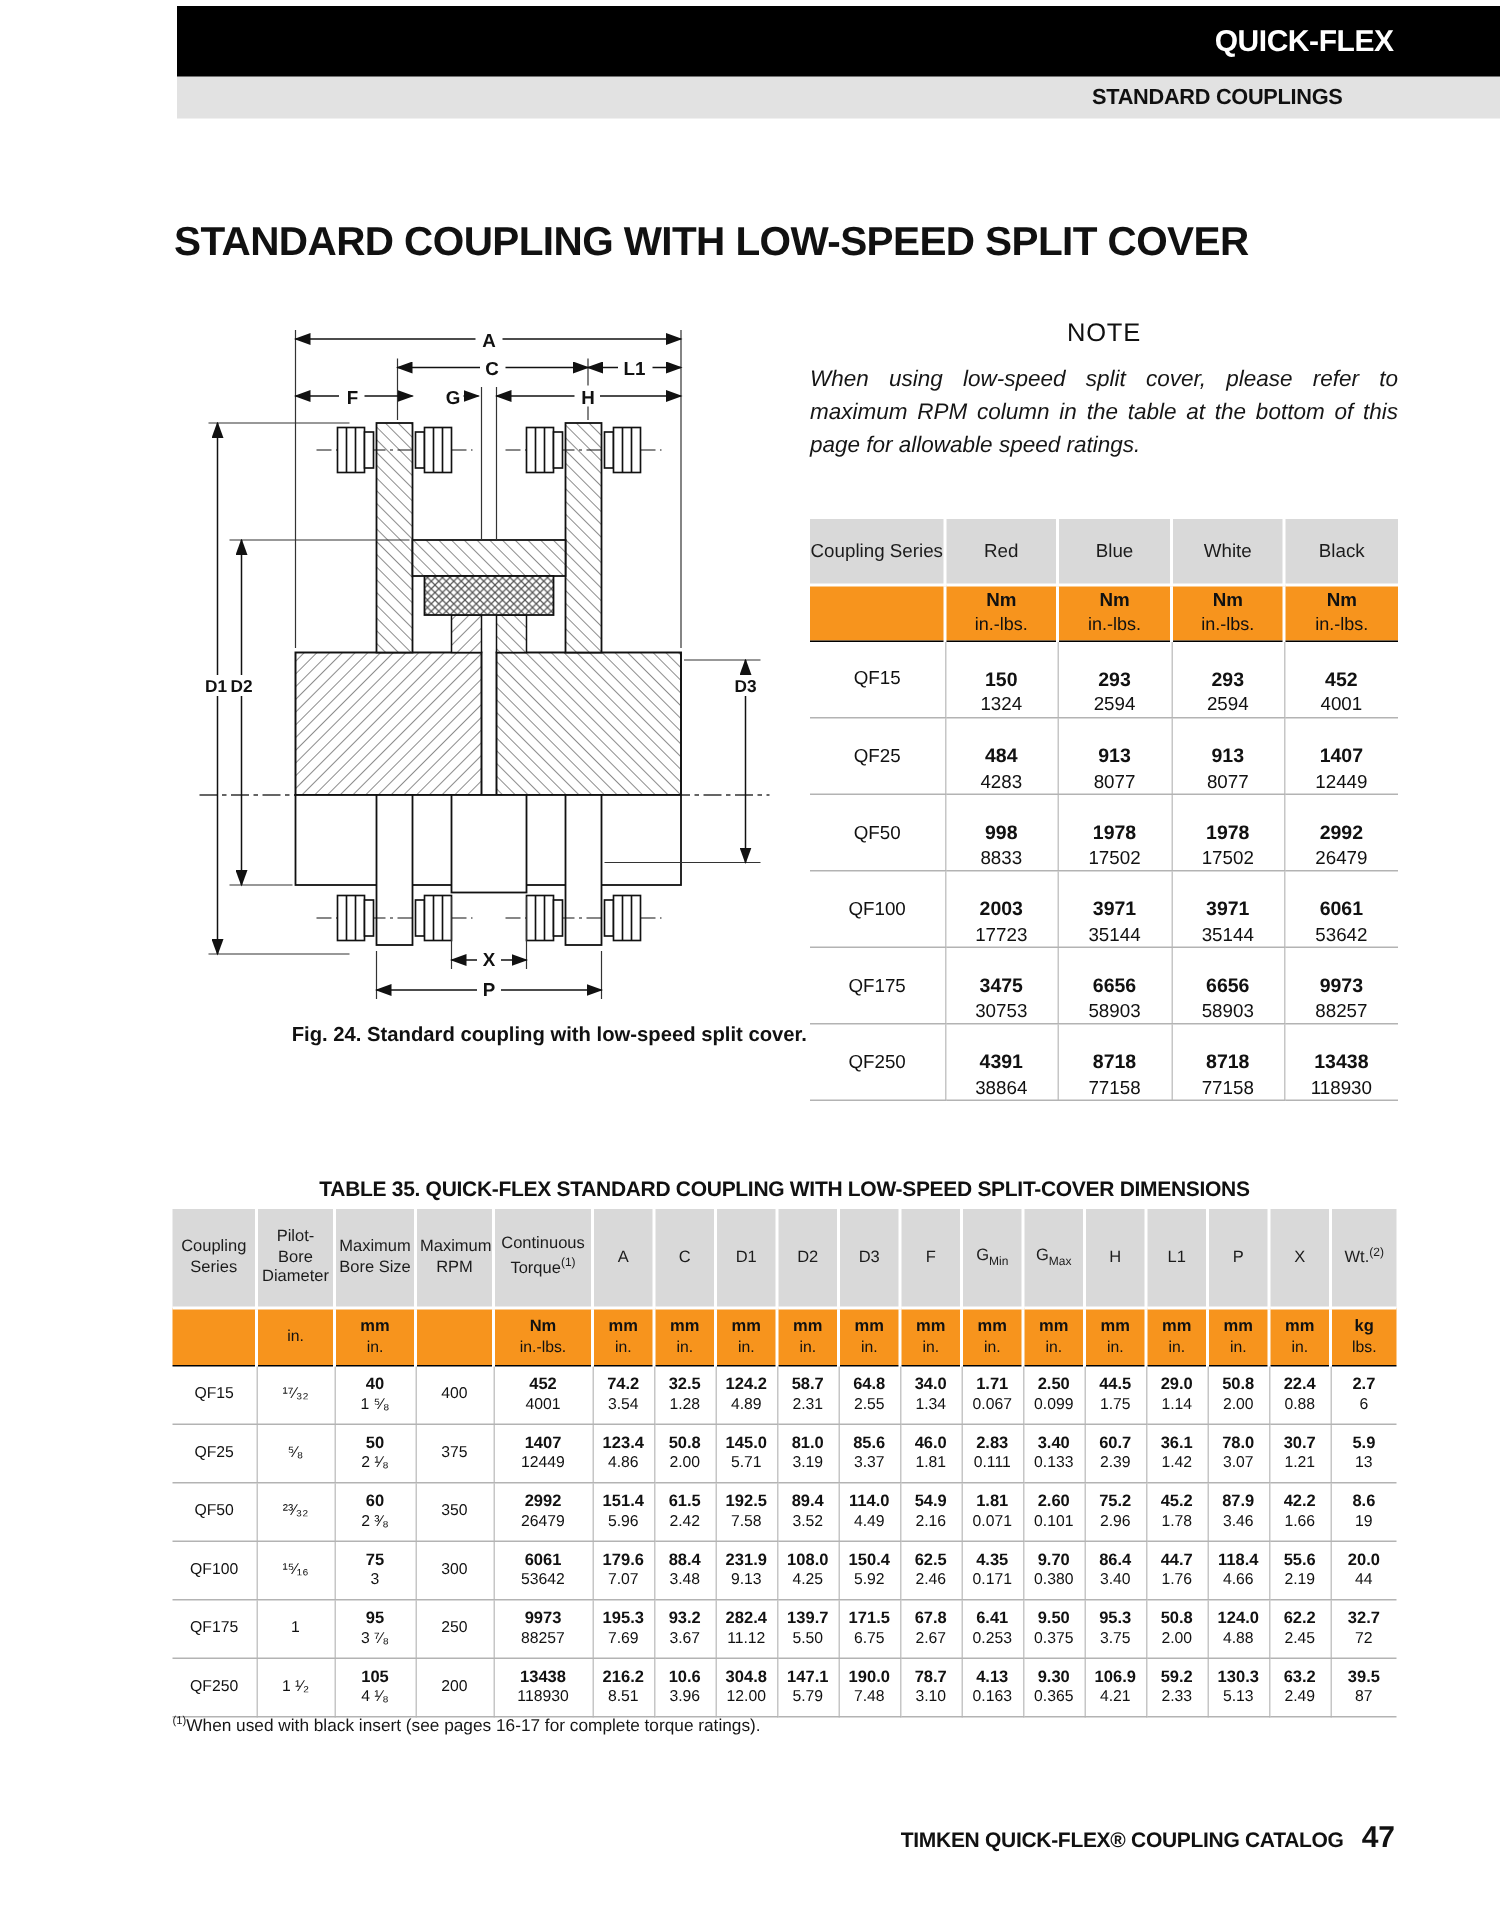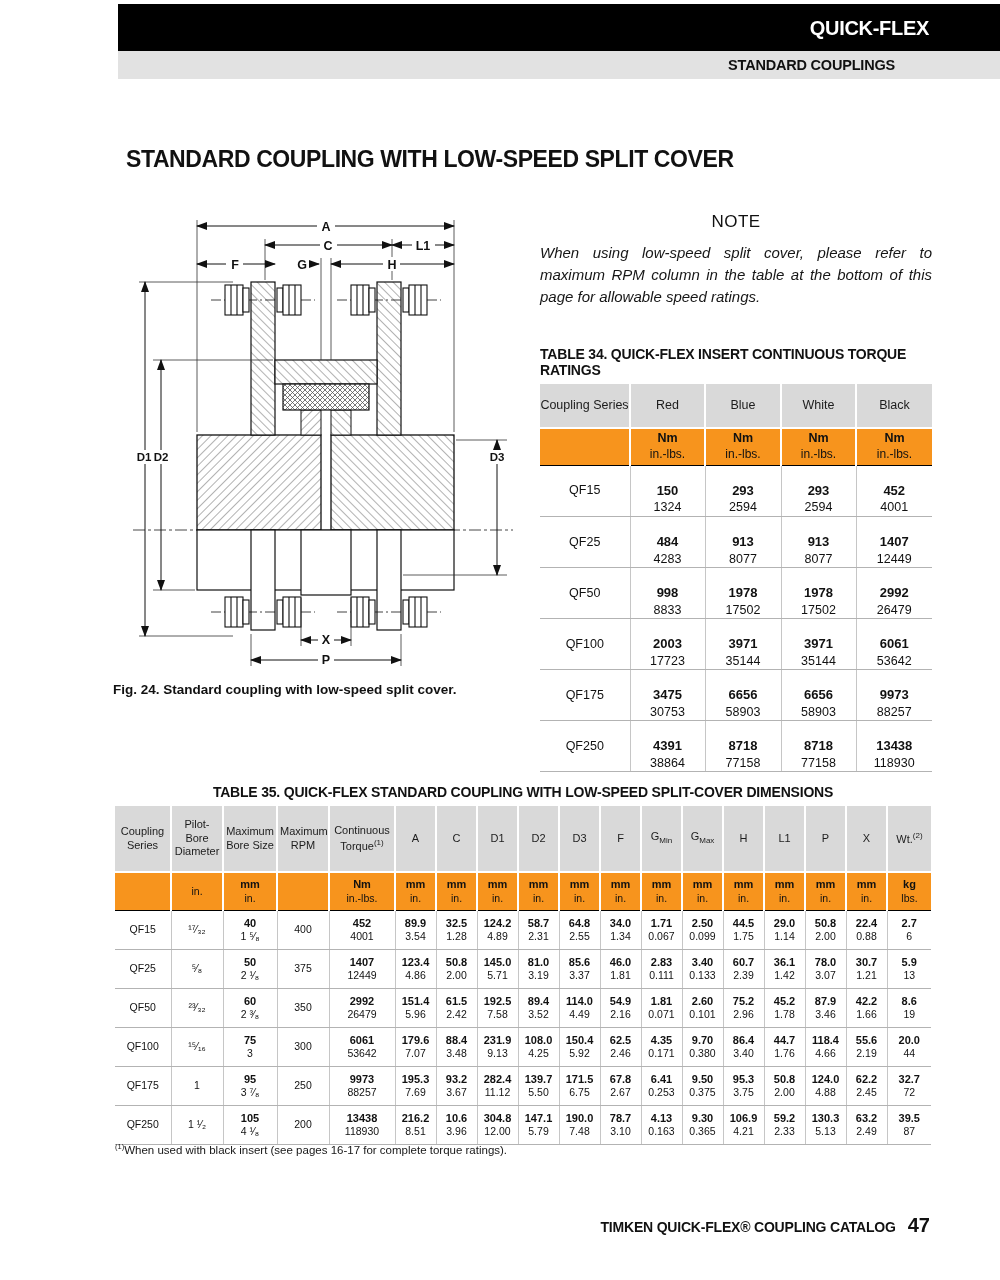--- a/index.html
+++ b/index.html
@@ -12,29 +12,29 @@
   .abs { position:absolute; }
 
   
   .bar-black { left:118px; right:0; top:4px; height:48px; background:#000;
     display:flex; align-items:center; justify-content:flex-end; padding-right:71px; }
   .bar-black span { color:#fff; font-weight:bold; font-size:20px; letter-spacing:-0.3px; }
   .bar-gray { left:118px; right:0; top:51px; height:28px; background:#e2e2e2;
     display:flex; align-items:center; justify-content:flex-end; padding-right:105px; }
   .bar-gray span { color:#101010; font-weight:bold; font-size:14.5px; letter-spacing:-0.2px; }
 
-  .page-title { left:126px; top:146px; font-size:23px; font-weight:bold; letter-spacing:-0.4px;text-align:right; }
+  .page-title { left:116px; top:146px; font-size:27px; font-weight:bold; letter-spacing:-0.4px;text-align:right; }
 
   
   .note-head { left:540px; width:392px; top:212px; text-align:center; font-size:17px; letter-spacing:0.5px; }
   .note-body { left:540px; width:392px; top:242px; font-style:italic; font-size:15px;
     line-height:1.47; text-align:justify; color:#161616; }
 
   
-  .fig-caption { left:113px; width:415px; top:682px; text-align:left; font-weight:bold; font-size:13.5px; }
+  .fig-caption { left:123px; width:415px; top:682px; text-align:right; font-weight:bold; font-size:13.5px; }
 
   
   .tbl-title { font-weight:bold; font-size:14px; letter-spacing:-0.2px; margin-bottom:6px; }
   table { border-collapse:collapse; table-layout:fixed; }
   th,td { text-align:center; vertical-align:middle; }
   th.ghead { background:#d9d9d9; font-weight:normal; color:#1c1c1c;
     border-right:2px solid #fff; border-bottom:2px solid #fff; line-height:1.25; }
   th.ghead:last-child { border-right:none; }
   td.orange { background:#f7941d; border-right:2px solid #fff; border-bottom:1px solid #000000; line-height:1.25; }
   td.orange:last-child { border-right:none; }
@@ -228,21 +228,20 @@
     <text x="211" y="464">P</text>
   </g>
 </svg>
 
 <div class="abs fig-caption">Fig. 24. Standard coupling with low-speed split cover.</div>
 
 <div class="abs note-head">NOTE</div>
 <div class="abs note-body">When using low-speed split cover, please refer to maximum RPM column in the table at the bottom of this page for allowable speed ratings.</div>
 
 <div class="abs t34">
-  <div class="tbl-title">TABLE 34. QUICK-FLEX INSERT CONTINUOUS TORQUE RATINGS</div>
   <table>
     <colgroup>
         <col style="width:90px">
         <col style="width:75px">
         <col style="width:76px">
         <col style="width:75px">
         <col style="width:76px">
       </colgroup>
     <thead>
       <tr>
@@ -510,21 +509,21 @@
           <td class="cell">
             <div class="v1">40</div>
             <div class="v2">1 ⁵⁄₈</div>
           </td>
           <td class="cell">400</td>
           <td class="cell">
             <div class="v1">452</div>
             <div class="v2">4001</div>
           </td>
           <td class="cell">
-            <div class="v1">89.9</div>
+            <div class="v1">74.2</div>
             <div class="v2">3.54</div>
           </td>
           <td class="cell">
             <div class="v1">32.5</div>
             <div class="v2">1.28</div>
           </td>
           <td class="cell">
             <div class="v1">124.2</div>
             <div class="v2">4.89</div>
           </td>

